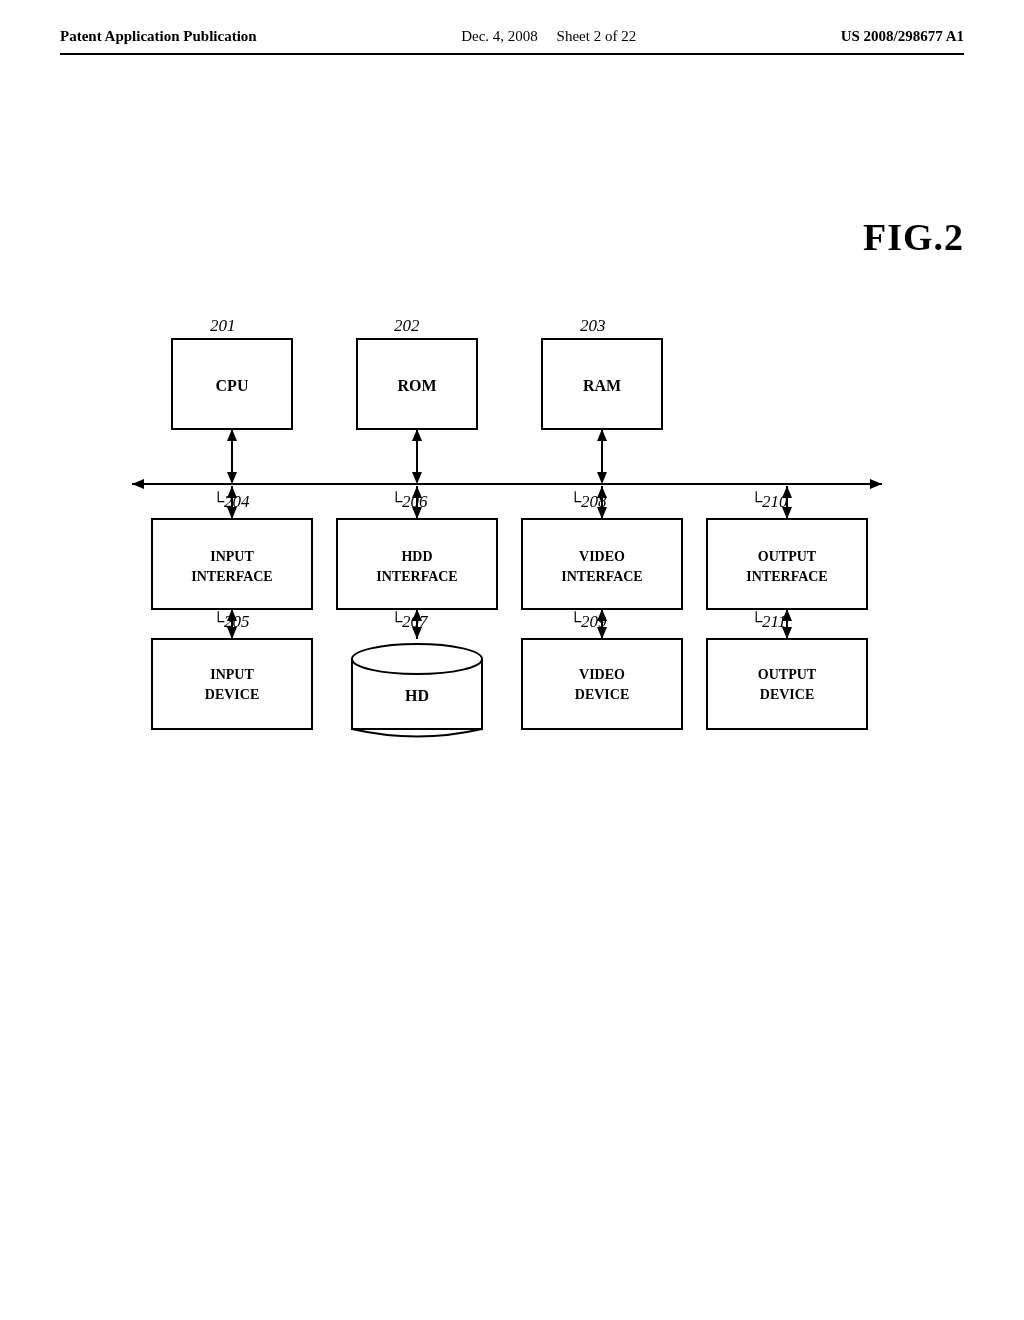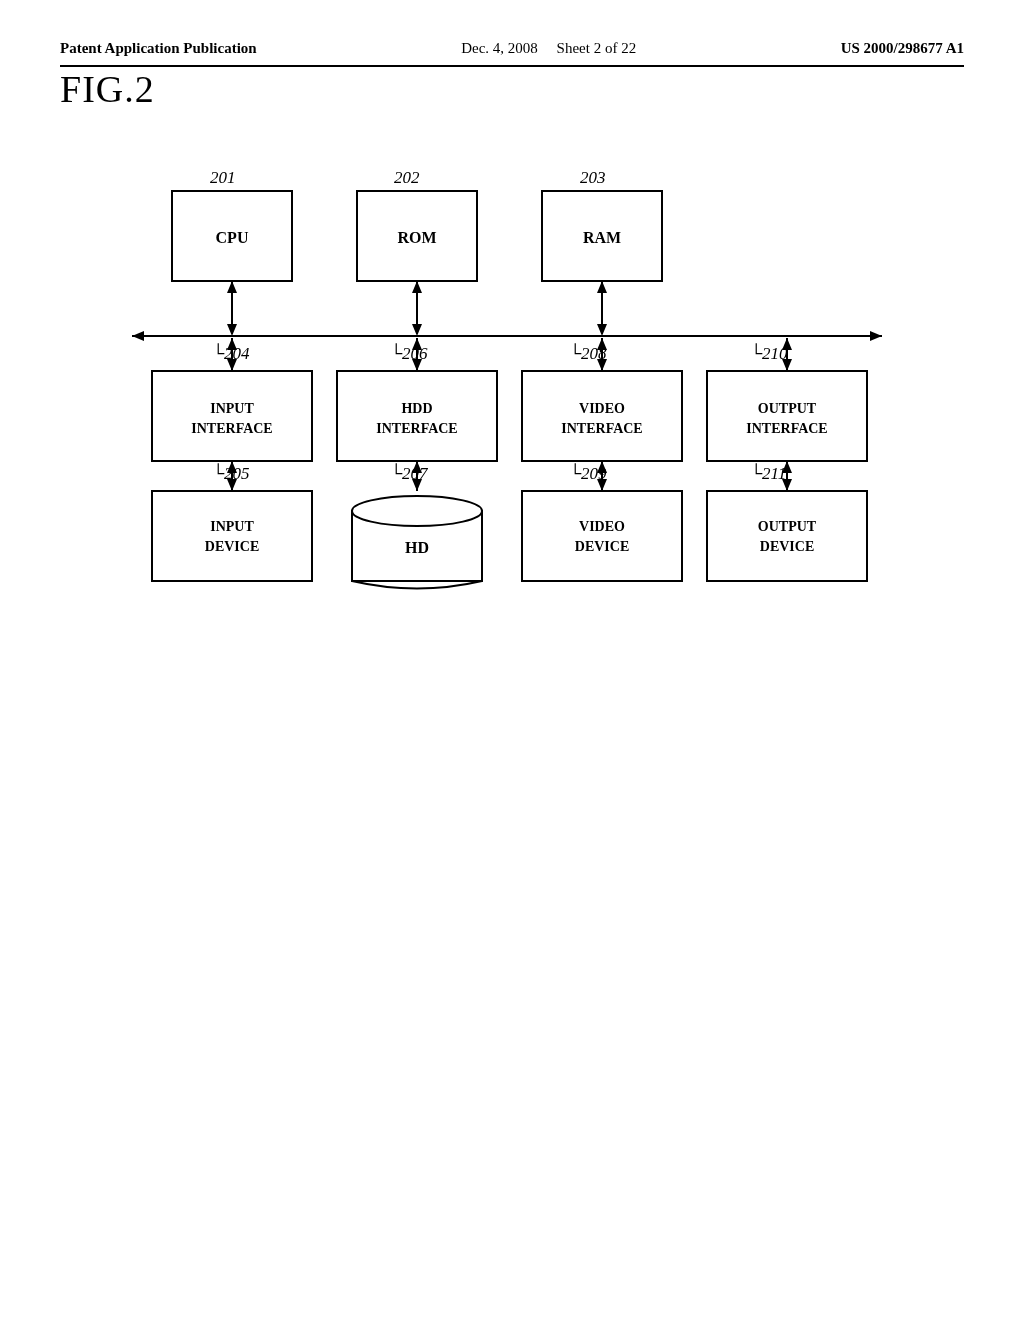--- a/index.html
+++ b/index.html
@@ -8,21 +8,21 @@
       height: 1320px;
       background: #fff;
       font-family: 'Times New Roman', Times, serif;
       overflow: hidden;
     }
 
     .page {
       width: 1024px;
       height: 1320px;
       position: relative;
-      padding: 40px 60px;
+      padding: 28px 60px;
     }
 
     
     .header {
       display: flex;
       justify-content: space-between;
       align-items: flex-start;
       border-bottom: 2px solid #000;
       padding-bottom: 8px;
       margin-bottom: 0;
@@ -35,23 +35,24 @@
       font-size: 15px;
       text-align: left;
     }
     .header-right {
       font-size: 15px;
       font-weight: bold;
     }
 
     
     .fig-title {
-      text-align: left;
+      text-align: right;
       font-size: 38px;
-      font-weight: normal;
+      font-weight: bold;
+      margin-top: 160px;
       margin-bottom: 50px;
       letter-spacing: 1px;
     }
 
     
     .diagram {
       position: relative;
       width: 780px;
       margin: 0 auto;
       height: 580px;
@@ -62,21 +63,21 @@
 <body>
 
 <div class="page">
 
   <div class="header">
     <div class="header-left">Patent Application Publication</div>
     <div class="header-center">
       <span>Dec. 4, 2008</span>&nbsp;&nbsp;&nbsp;&nbsp;
       <span>Sheet 2 of 22</span>
     </div>
-    <div class="header-right">US 2000/298677 A1</div>
+    <div class="header-right">US 2008/298677 A1</div>
   </div>
 
   <div class="fig-title">FIG.2</div>
 
   <div class="diagram">
     <svg width="780" height="580" viewBox="0 0 780 580" xmlns="http://www.w3.org/2000/svg">
 
       <text x="88" y="22" font-style="italic" font-size="17" font-family="Times New Roman, serif">201</text>
 
       <text x="272" y="22" font-style="italic" font-size="17" font-family="Times New Roman, serif">202</text>

